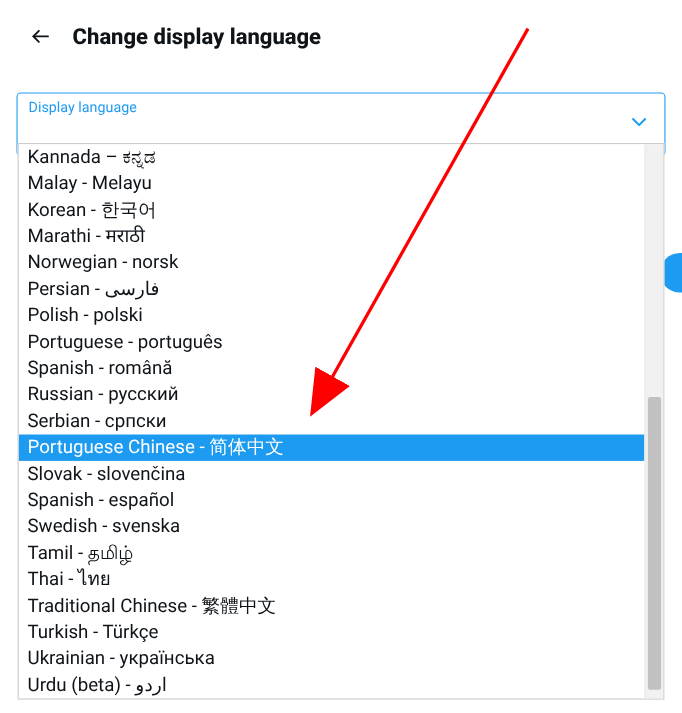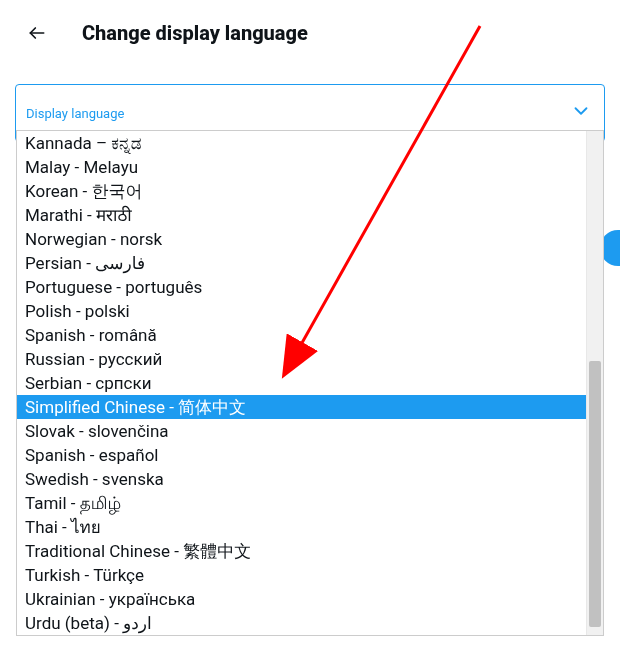--- a/index.html
+++ b/index.html
@@ -12,21 +12,21 @@
       width: 620px;
       height: 648px;
       background: #fff;
       position: relative;
       overflow: hidden;
     }
     .header {
       display: flex;
       align-items: center;
       padding: 16px 20px;
-      gap: 28px;
+      gap: 12px;
     }
     .back-btn {
       width: 34px;
       height: 34px;
       display: flex;
       align-items: center;
       justify-content: center;
       cursor: pointer;
       border-radius: 50%;
     }
@@ -34,21 +34,21 @@
       font-size: 20px;
       font-weight: 800;
       color: #0f1419;
     }
     .select-wrapper {
       margin: 18px 15px 0 15px;
       border: 1px solid #1d9bf0;
       border-radius: 4px;
       position: relative;
       height: 58px;
-      padding: 21px 10px;
+      padding: 6px 10px;
       cursor: pointer;
     }
     .select-label {
       font-size: 13px;
       color: #1d9bf0;
     }
     .select-value {
       font-size: 17px;
       color: #0f1419;
       margin-top: 2px;
@@ -142,26 +142,26 @@
 </div>
 
 <div class="dropdown">
   <div class="options" id="options-container">
       <div class="option">Kannada – ಕನ್ನಡ</div>
       <div class="option">Malay - Melayu</div>
       <div class="option">Korean - 한국어</div>
       <div class="option">Marathi - मराठी</div>
       <div class="option">Norwegian - norsk</div>
       <div class="option">Persian - فارسی</div>
+      <div class="option">Polish - polski</div>
       <div class="option">Portuguese - português</div>
-      <div class="option">Polish - polski</div>
       <div class="option">Spanish - română</div>
       <div class="option">Russian - русский</div>
       <div class="option">Serbian - српски</div>
-      <div class="option highlighted">Simplified Chinese - 简体中文</div>
+      <div class="option highlighted">Portuguese Chinese - 简体中文</div>
       <div class="option">Slovak - slovenčina</div>
       <div class="option">Spanish - español</div>
       <div class="option">Swedish - svenska</div>
       <div class="option">Tamil - தமிழ்</div>
       <div class="option">Thai - ไทย</div>
       <div class="option">Traditional Chinese - 繁體中文</div>
       <div class="option">Turkish - Türkçe</div>
       <div class="option">Ukrainian - українська</div>
       <div class="option">Urdu (beta) - اردو</div>
     </div>

